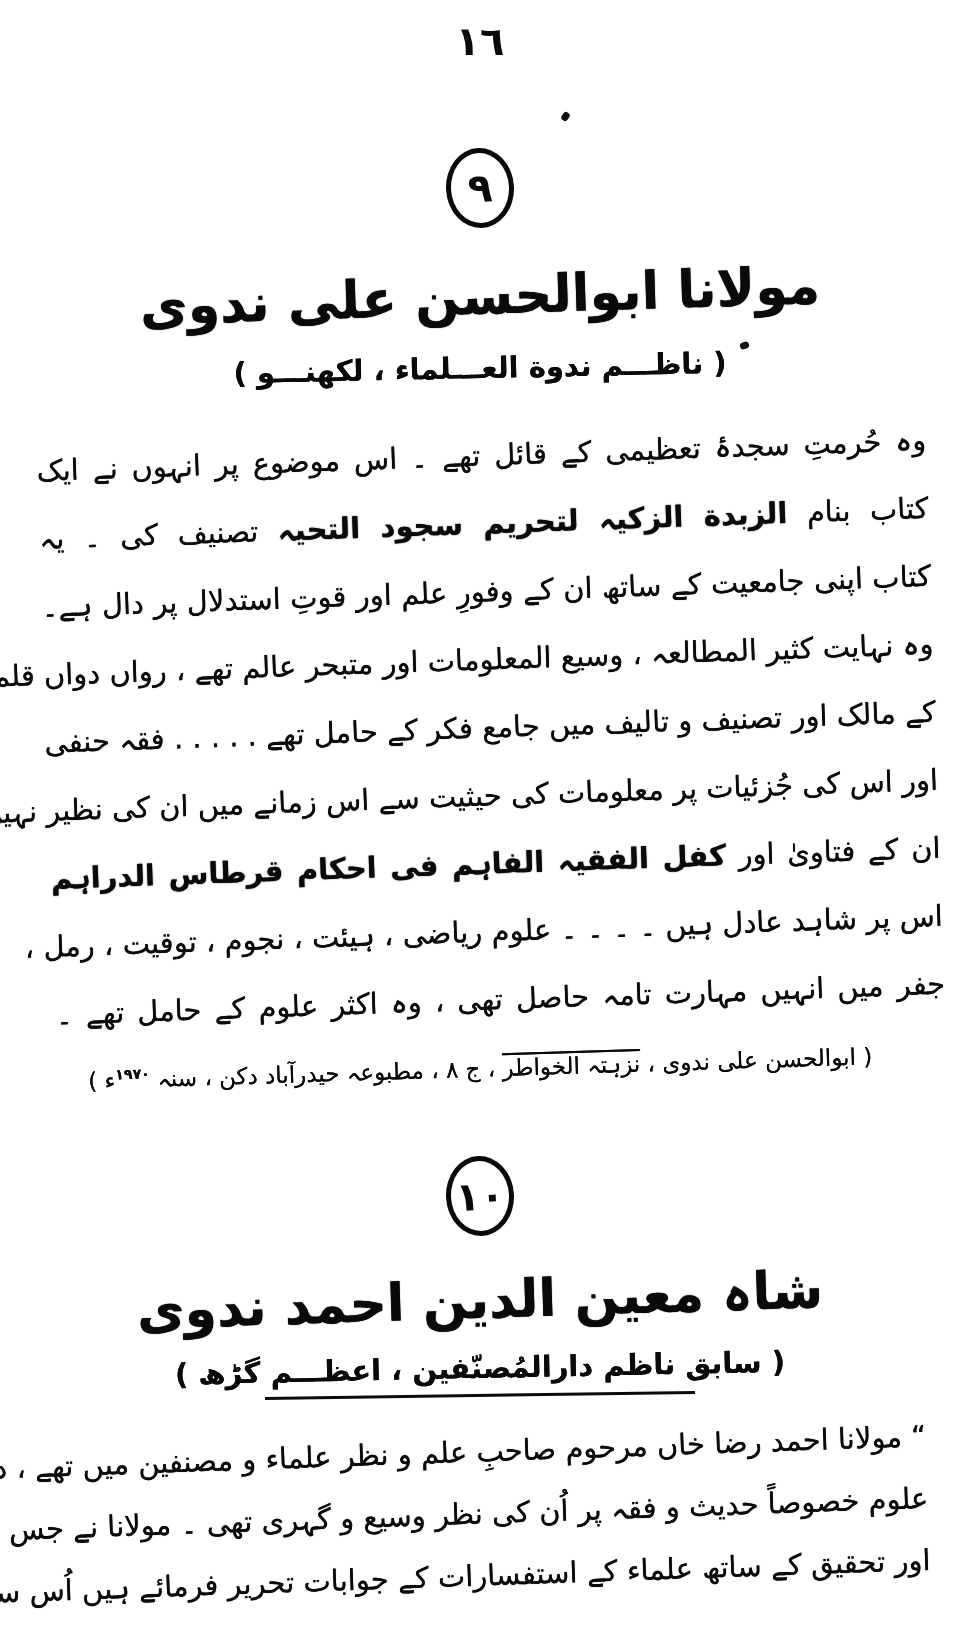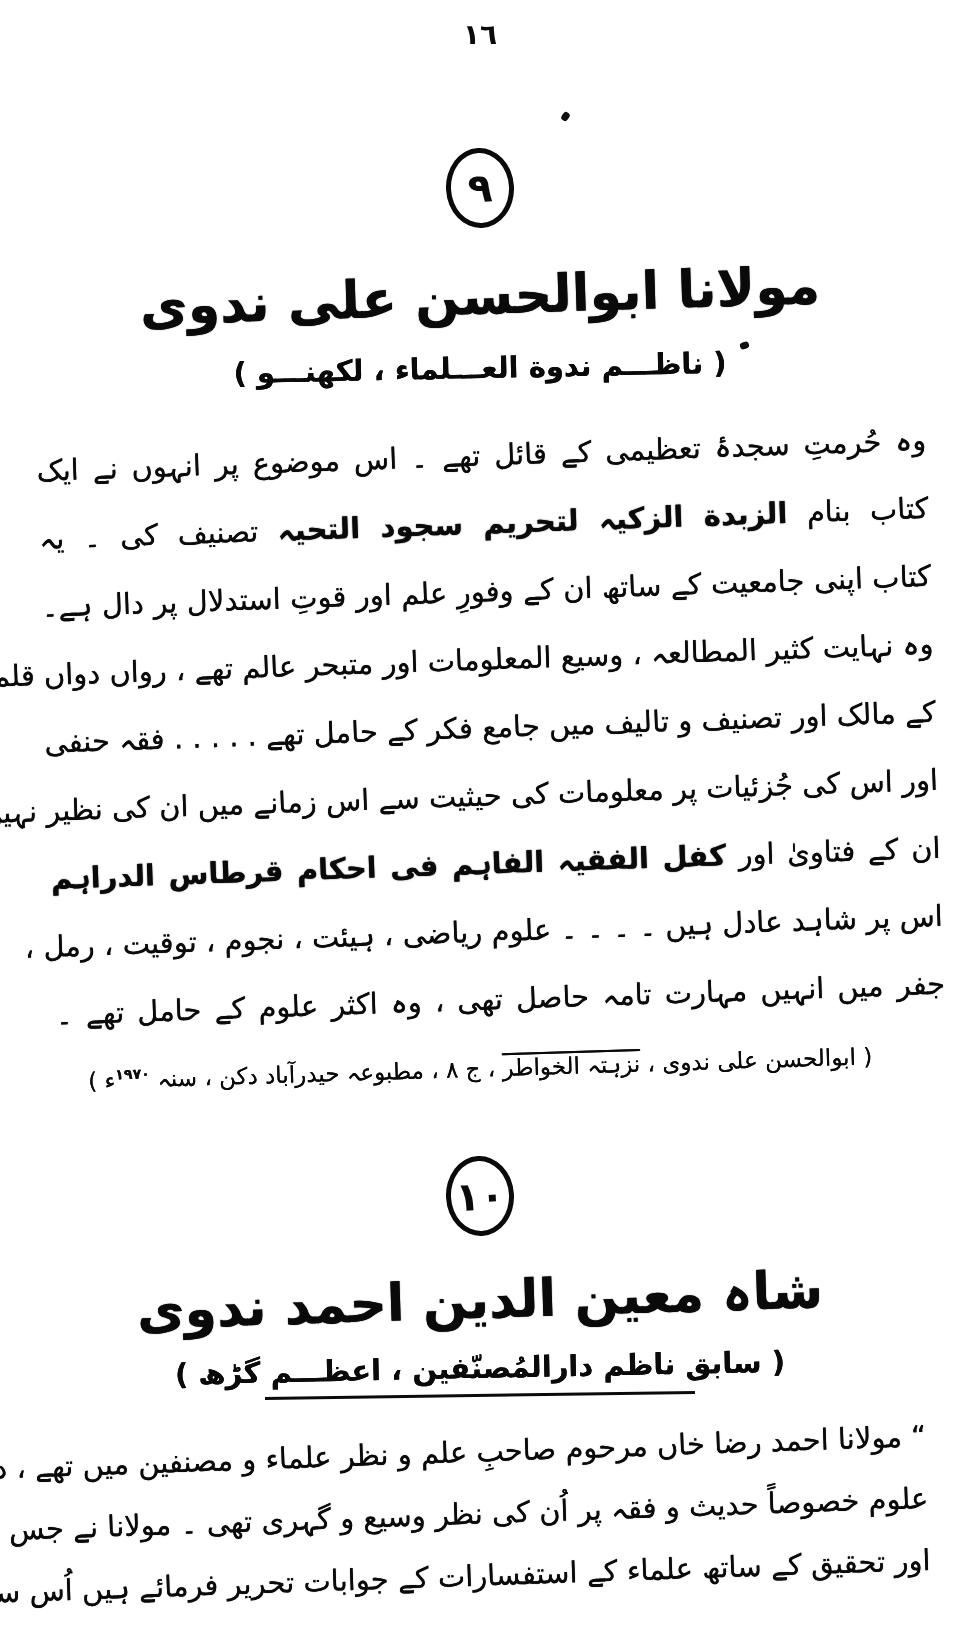--- a/index.html
+++ b/index.html
@@ -5,21 +5,21 @@
   html,body{margin:0;padding:0;background:#ffffff;}
   .page{
     position:relative;
     width:960px;height:1642px;
     background:#ffffff;color:#0a0a0a;
     font-family:"DejaVu Sans",sans-serif;
     overflow:hidden;
   }
   .page-number{
     position:absolute;top:18px;left:0;right:0;
-    text-align:center;font-size:28px;font-weight:bold;
+    text-align:center;font-size:40px;font-weight:bold;
   }
   .entry{position:absolute;left:35px;right:35px;}
   #entry-9{top:148px;}
   #entry-10{top:1156px;}
   .badge{
     width:58px;height:70px;
     margin:0 auto;
     border:5px solid #0a0a0a;border-radius:50%;
     display:flex;align-items:center;justify-content:center;
     font-size:40px;font-weight:bold;line-height:1;

